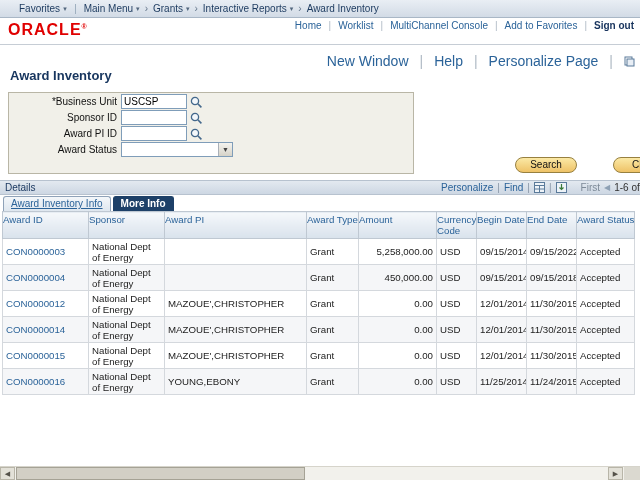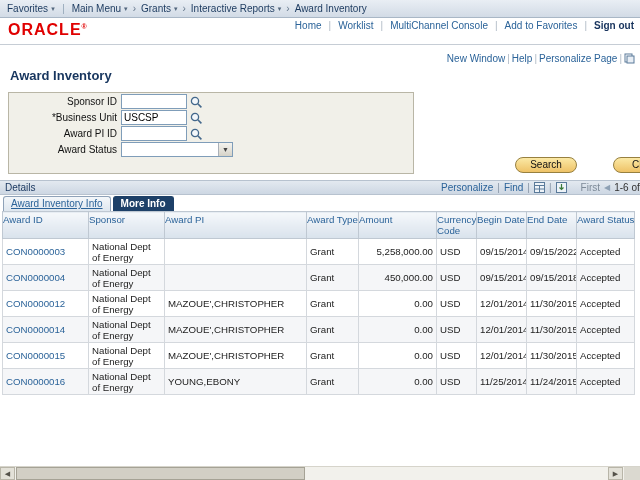--- a/index.html
+++ b/index.html
@@ -2,38 +2,38 @@
 <html><head>
 <meta charset="utf-8">
 <style>
   html,body{margin:0;padding:0;background:#fff;}
   .screen{position:relative;width:640px;height:480px;overflow:hidden;background:#fff;
           font-family:"Liberation Sans",sans-serif;color:#222;}
 
   
   .crumbbar{position:absolute;top:0;left:0;right:0;height:17px;
     background:linear-gradient(#e9eef4,#d2dbe6);border-bottom:1px solid #a9b7c6;
-    display:flex;align-items:center;padding-left:4px;font-size:10px;color:#1c3a5f;white-space:nowrap;}
+    display:flex;align-items:center;padding-left:16px;font-size:10px;color:#1c3a5f;white-space:nowrap;}
   .crumb{display:inline-flex;align-items:center;margin:0 3px;cursor:pointer;}
   .crumb .tri{font-size:7px;color:#53677e;margin-left:3px;}
   .csep{color:#66788c;margin:0 2px;font-size:10px;}
   .vdiv{width:1px;height:10px;background:#9fb0c0;margin:0 5px;display:inline-block;}
 
   
   .header{position:absolute;top:18px;left:0;right:0;height:26px;background:#fff;}
   .logo{position:absolute;left:8px;top:3px;font-size:16px;font-weight:bold;color:#e00000;letter-spacing:1px;}
   .logo sup{font-size:7px;letter-spacing:0;}
   .hlinks{position:absolute;right:6px;top:2px;font-size:10px;color:#2b6399;display:flex;gap:7px;white-space:nowrap;}
   .hlink{cursor:pointer;}
   .hsep{color:#aeb9c4;}
   .signout{font-weight:bold;color:#16325c;cursor:pointer;}
 
   
   .pagebar{position:absolute;top:44px;left:0;right:0;height:22px;background:#fff;border-top:1px solid #c6cdd5;}
-  .plinks{position:absolute;right:5px;top:8px;display:flex;gap:2px;align-items:center;font-size:10px;color:#2b6399;white-space:nowrap;}
+  .plinks{position:absolute;right:5px;top:8px;display:flex;gap:11px;align-items:center;font-size:14px;color:#2b6399;white-space:nowrap;}
   .plink{cursor:pointer;}
   .psep{color:#aeb9c4;}
 
   .title{position:absolute;top:68px;left:10px;font-size:13px;font-weight:bold;color:#17355e;}
 
   
   .searchbox{position:absolute;top:92px;left:8px;width:406px;height:82px;background:#f1f0e9;border:1px solid #b9b6a6;box-sizing:border-box;}
   .legend{height:13px;background:linear-gradient(#ece6d6,#e0d9c4);border-bottom:1px solid #cfc7ae;color:#804000;font-size:10px;padding:1px 4px;}
   .frow{display:flex;align-items:center;height:15px;margin-top:1px;}
   .flabel{width:108px;text-align:right;font-size:10px;color:#111;padding-right:4px;flex:none;}
@@ -153,32 +153,32 @@
             <rect x="3" y="3" width="7" height="7" fill="#e8eef5" stroke="#5a7a9a"></rect>
           </svg>
       </span>
     </div>
   </div>
 
   <div class="title">Award Inventory</div>
 
   <div class="searchbox">
     <div class="frow">
-      <span class="flabel">Sponsor ID</span>
-      <input class="finput" value="" style="">
+      <span class="flabel">*Business Unit</span>
+      <input class="finput" value="USCSP" style="">
       <span class="lookup">
         <svg width="14" height="14" viewBox="0 0 14 14">
             <circle cx="6" cy="6" r="3.6" fill="#f3f7fb" stroke="#44688c" stroke-width="1.3"></circle>
             <line x1="8.8" y1="8.8" x2="12.4" y2="12.4" stroke="#44688c" stroke-width="1.6"></line>
           </svg>
       </span>
     </div>
     <div class="frow">
-      <span class="flabel">*Business Unit</span>
-      <input class="finput" value="USCSP" style="">
+      <span class="flabel">Sponsor ID</span>
+      <input class="finput" value="" style="">
       <span class="lookup">
         <svg width="14" height="14" viewBox="0 0 14 14">
             <circle cx="6" cy="6" r="3.6" fill="#f3f7fb" stroke="#44688c" stroke-width="1.3"></circle>
             <line x1="8.8" y1="8.8" x2="12.4" y2="12.4" stroke="#44688c" stroke-width="1.6"></line>
           </svg>
       </span>
     </div>
     <div class="frow">
       <span class="flabel">Award PI ID</span>
       <input class="finput" value="" style="">

